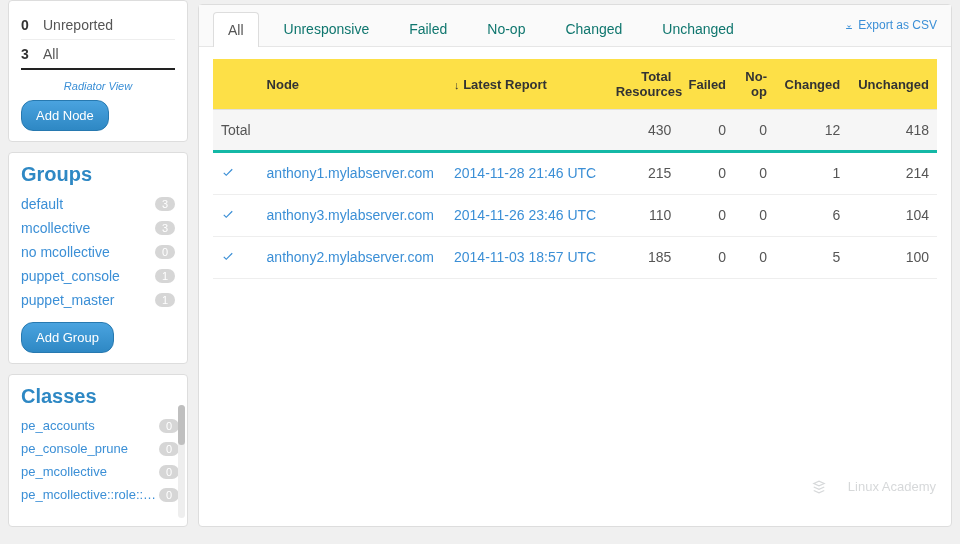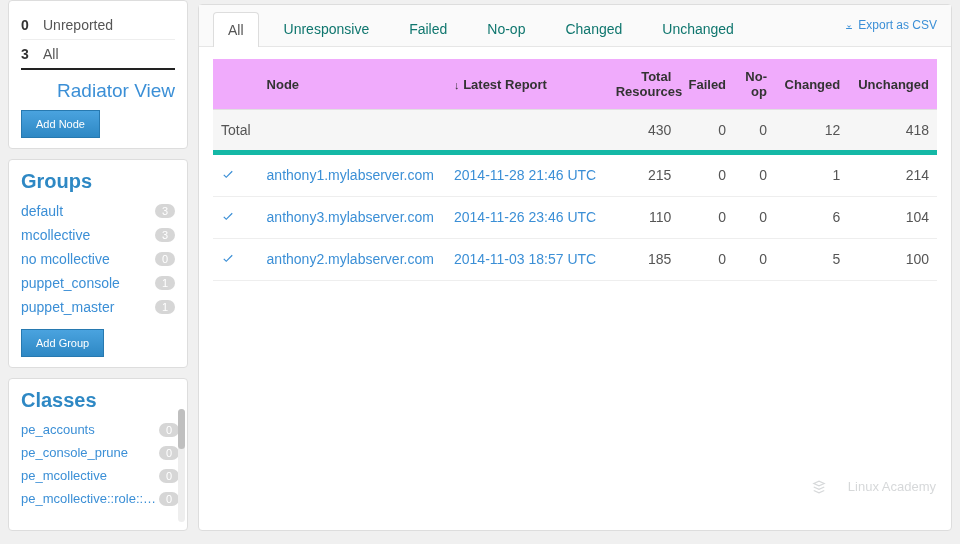--- a/index.html
+++ b/index.html
@@ -44,34 +44,35 @@
     }
     .status-row:last-of-type { border-bottom: 2px solid #222; }
     .status-count {
       color: #333;
       font-weight: bold;
       width: 12px;
       font-size: 14px;
     }
     .status-label { color: #555; font-size: 14px; }
     .radiator {
-      text-align: right;
+      text-align: center;
       padding: 10px 0 8px;
       color: #3b8fd6;
-      font-size: 19px;
-      cursor: pointer;
+      font-size: 11px;
+      cursor: pointer;
+      font-style: italic;
     }
     .btn {
       display: inline-block;
       background: linear-gradient(#4aa3df, #2e88c4);
       color: #fff;
       border: 1px solid #2779b0;
-      border-radius: 0;
+      border-radius: 12px;
       padding: 7px 14px;
-      font-size: 11px;
+      font-size: 13px;
       cursor: pointer;
     }
     .group-list, .class-list {
       list-style: none;
       margin: 4px -2px 10px -2px;
     }
     .group-item, .class-item {
       display: flex;
       justify-content: space-between;
       align-items: center;
@@ -144,39 +145,39 @@
     table {
       width: 100%;
       border-collapse: collapse;
     }
     thead th {
       text-align: right;
       padding: 10px 8px;
       font-weight: bold;
       color: #333;
       border-bottom: 1px solid #e0e0e0;
-      background: #f0abfc;
+      background: #fde047;
       font-size: 13px;
       vertical-align: middle;
     }
     thead th.left { text-align: left; }
     tbody td {
       padding: 12px 8px;
       border-bottom: 1px solid #eee;
       text-align: right;
       color: #555;
       vertical-align: top;
       font-size: 14px;
     }
     tbody td.left { text-align: left; }
     tbody td a, tbody td .link { color: #3b8fd6; cursor: pointer; }
     tbody tr.total-row td {
       background: #f6f6f6;
       font-weight: normal;
-      border-bottom: 5px solid #14b8a6;
+      border-bottom: 3px solid #14b8a6;
     }
     .check {
       color: #3b8fd6;
       display: inline-flex;
     }
     .check svg { width: 14px; height: 14px; }
     .sort-arrow { font-size: 11px; }
     .classes-panel {
       position: relative;
       padding-right: 8px;

